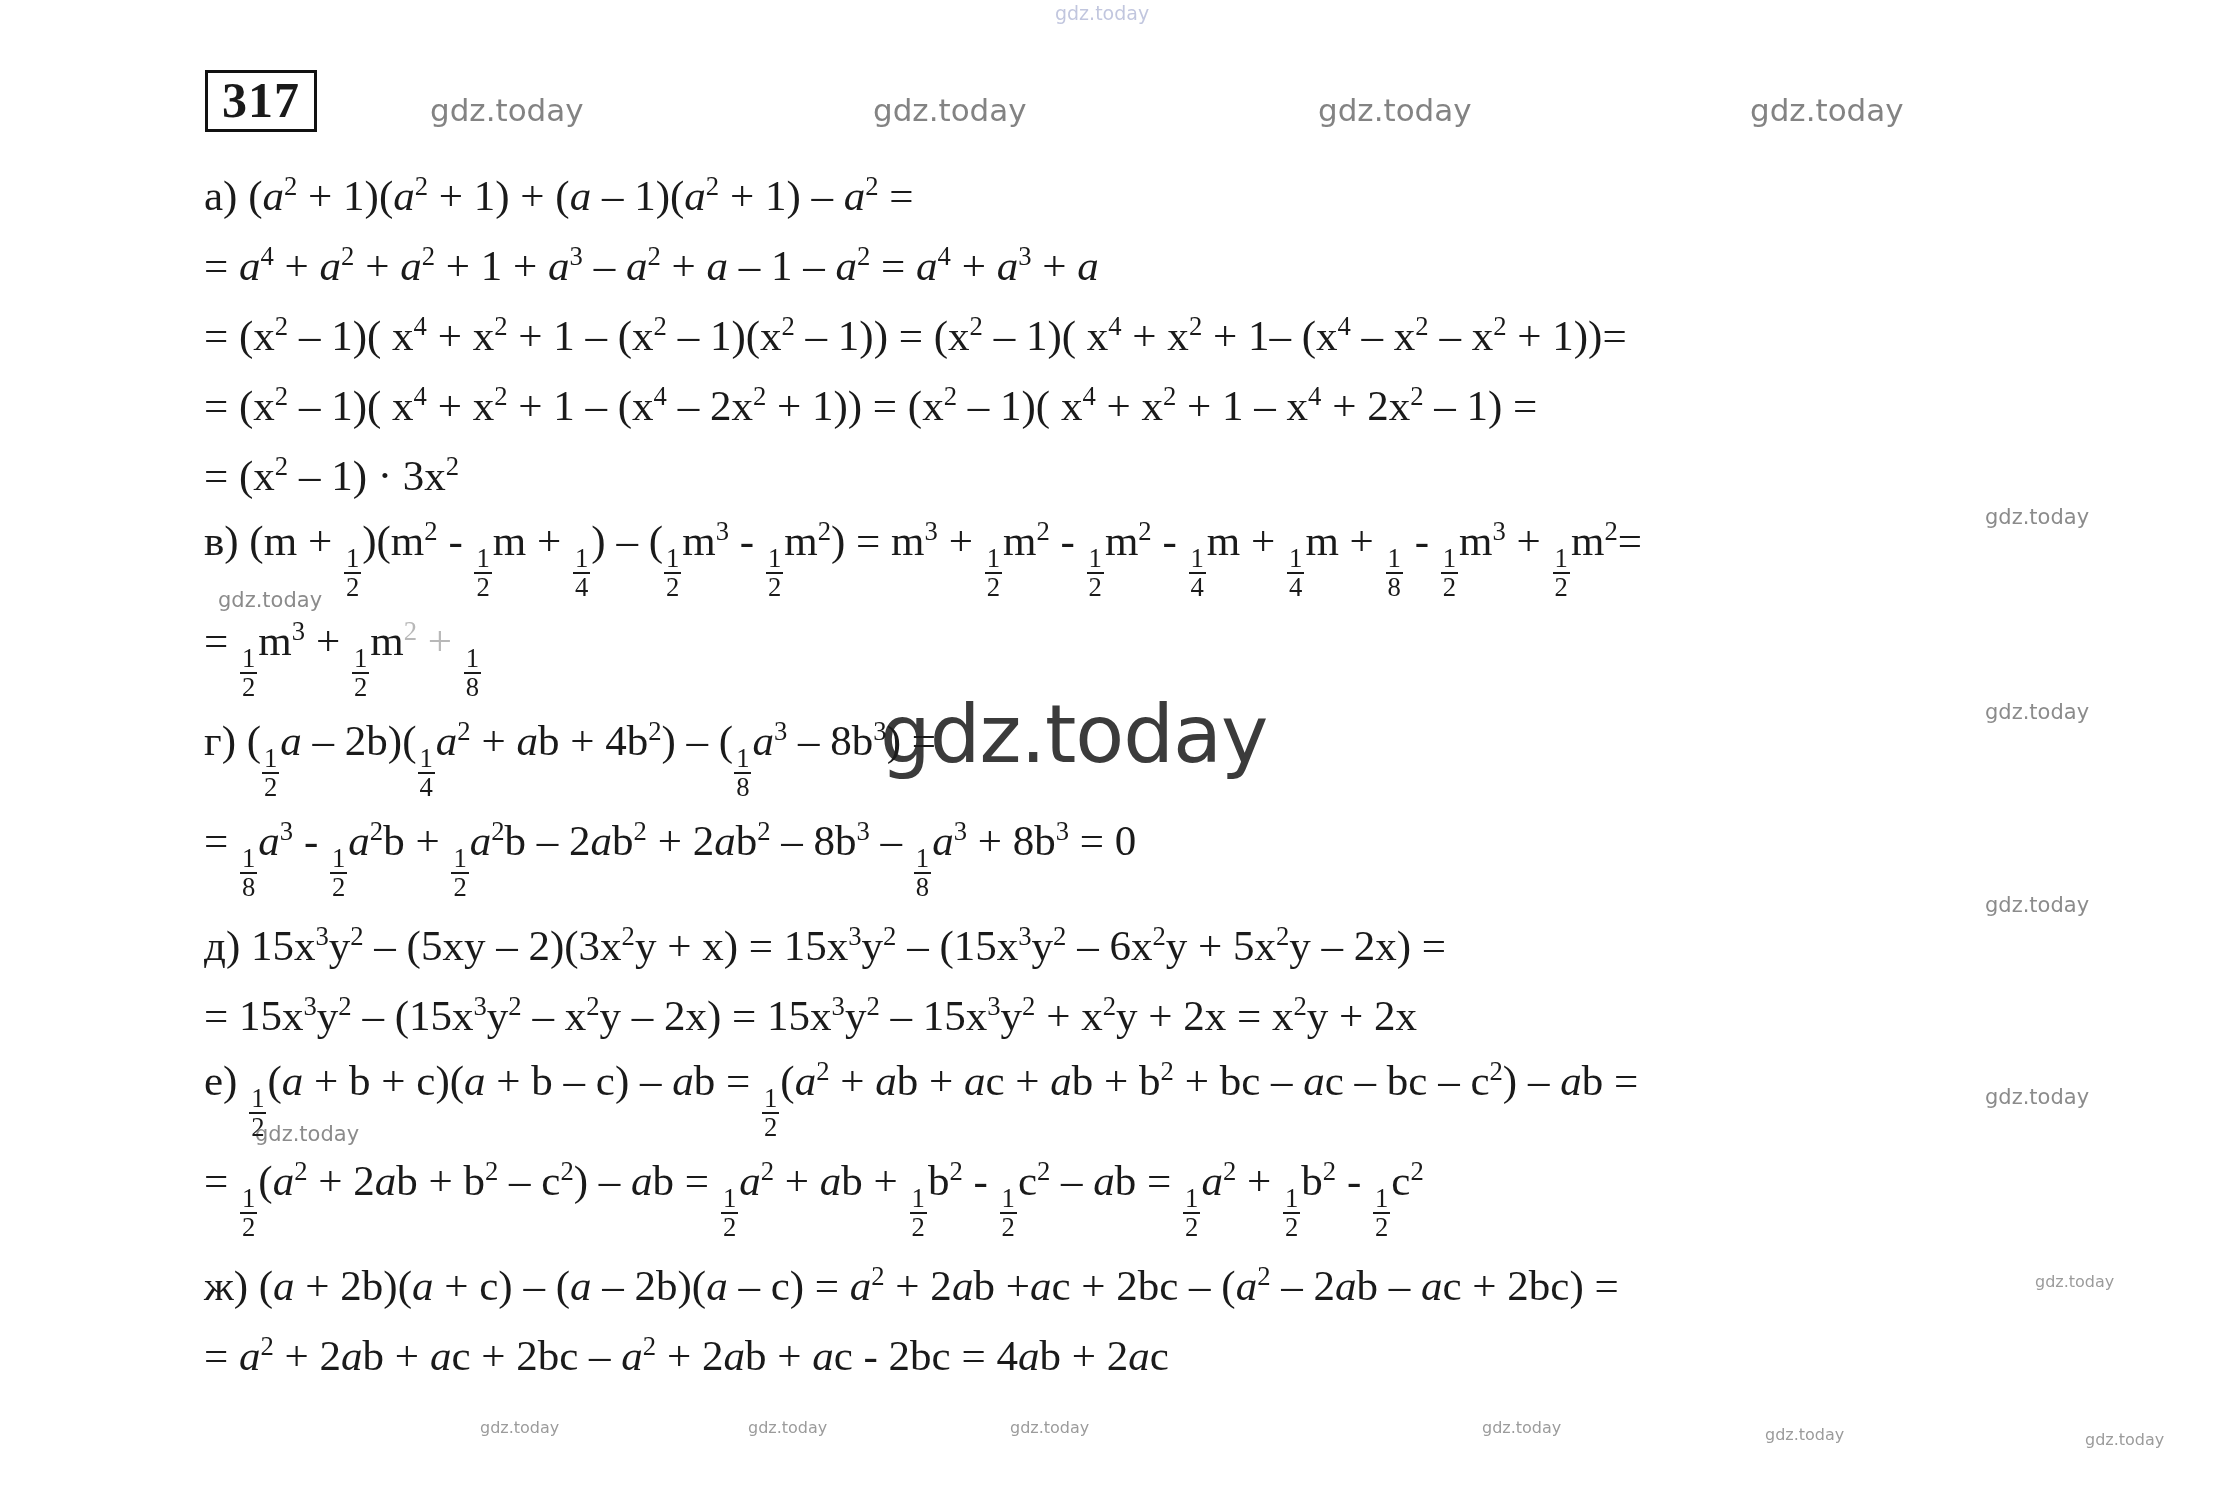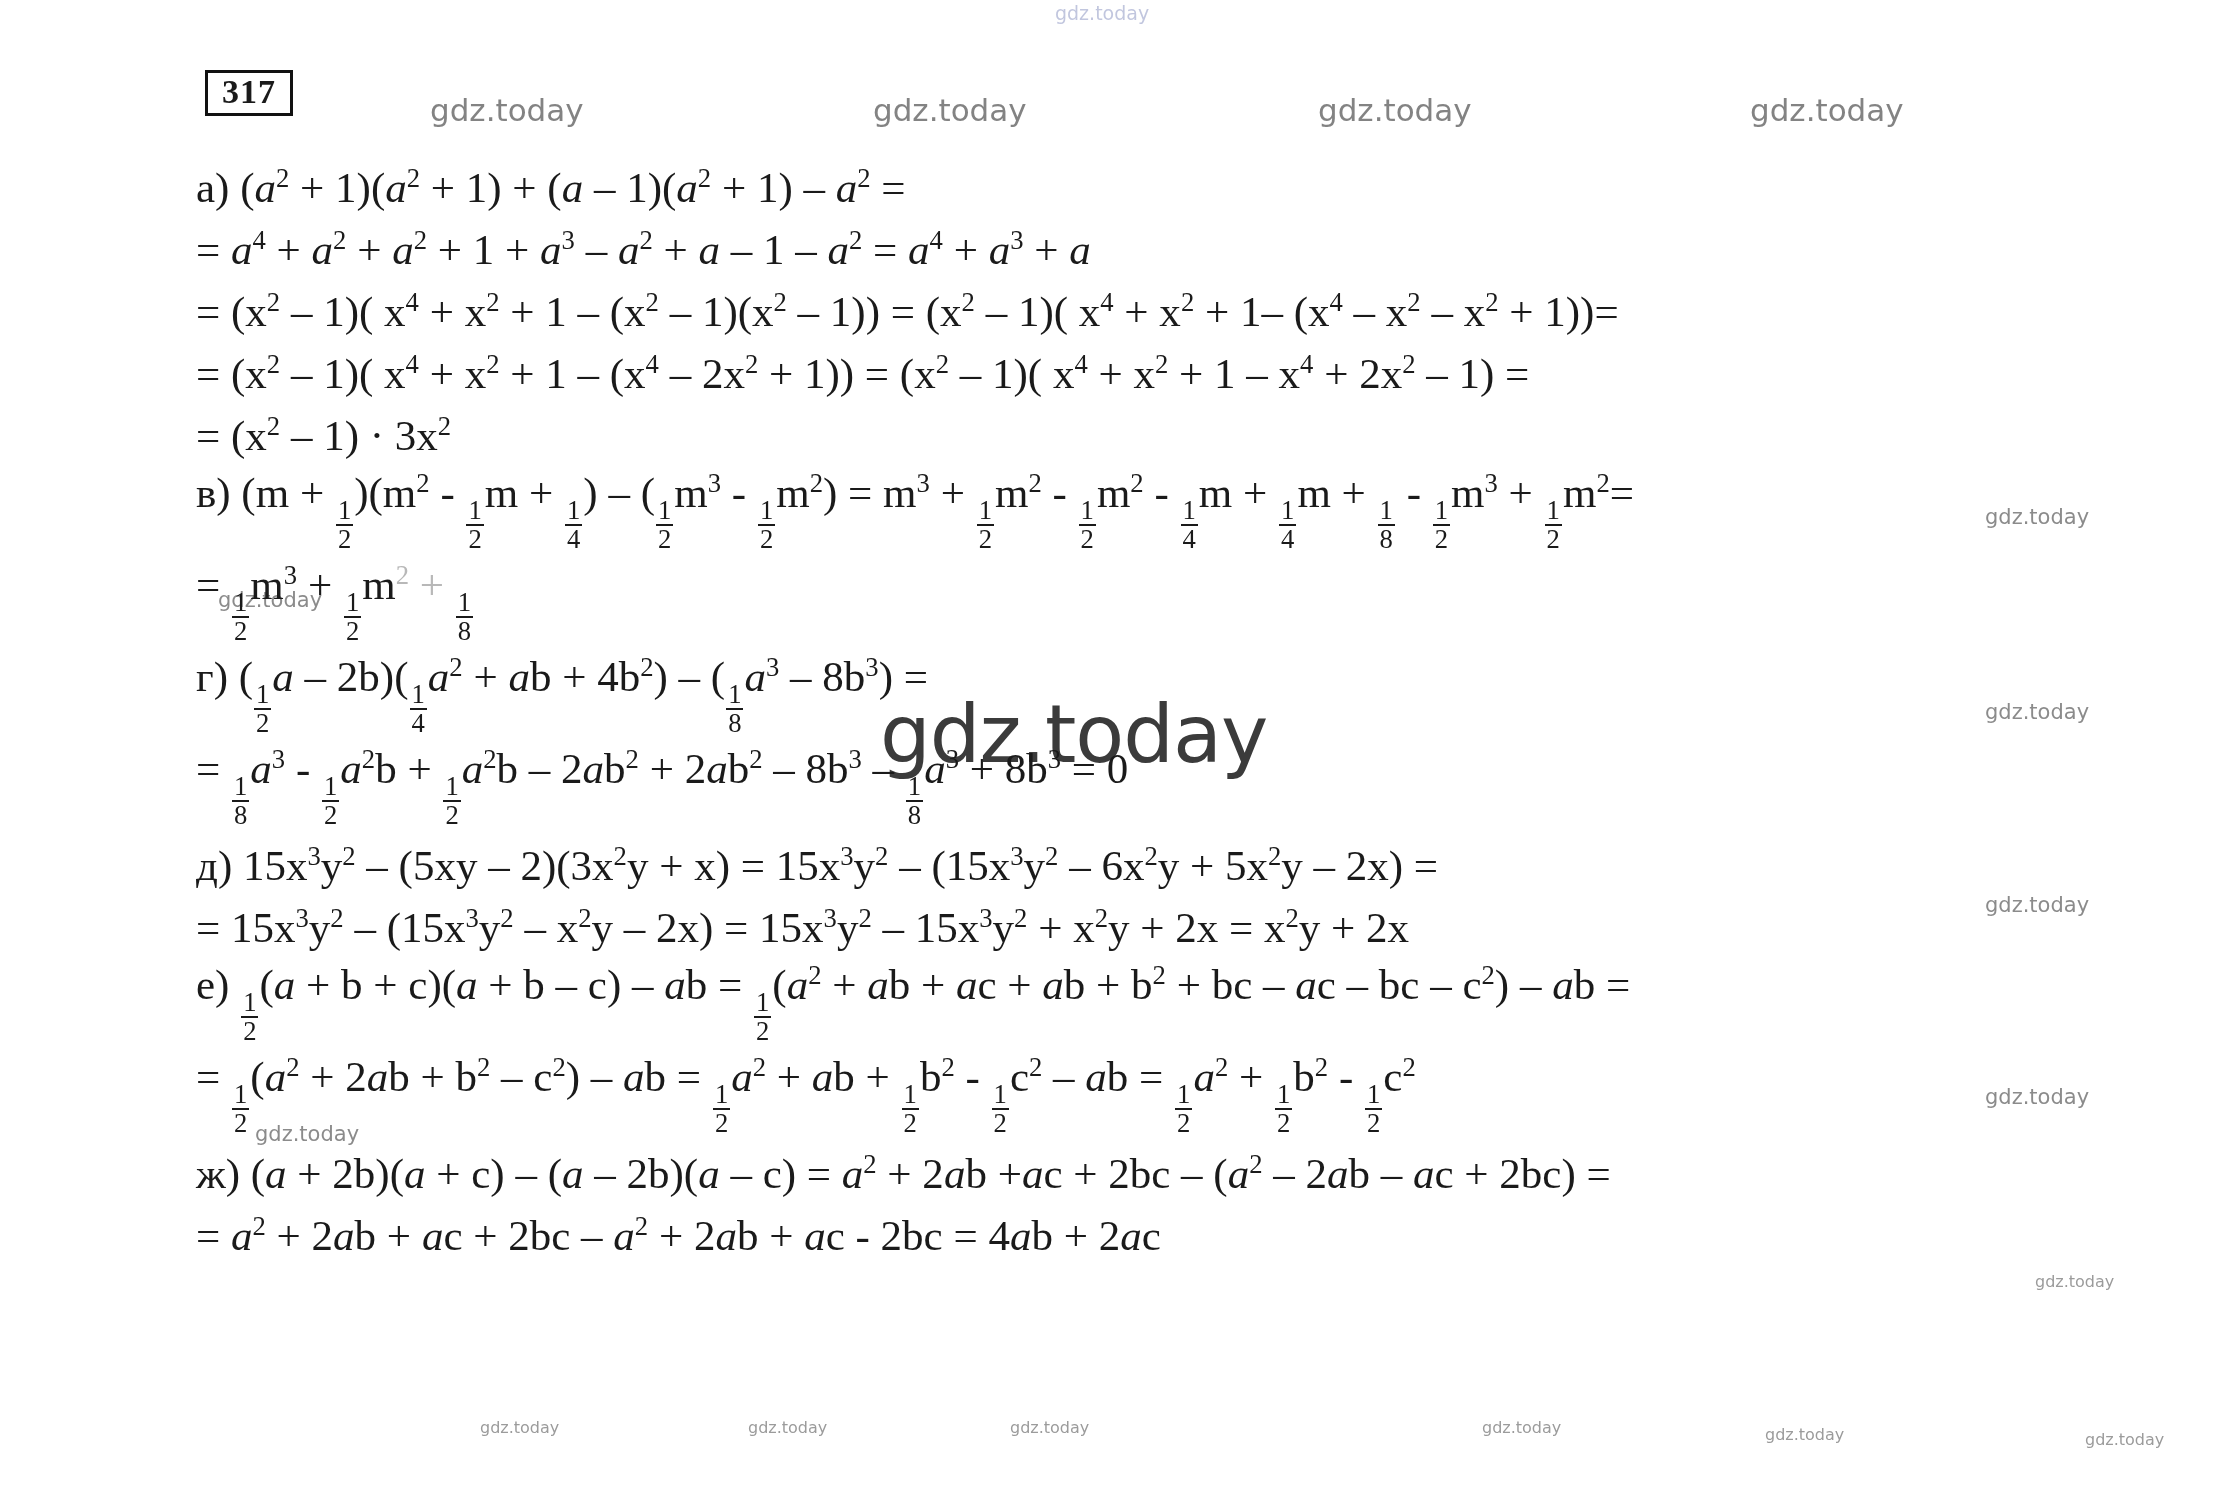--- a/index.html
+++ b/index.html
@@ -73,38 +73,38 @@
 
   
   .num-box {
     position: absolute;
     left: 205px;
     top: 70px;
     border: 3px solid #111;
     padding: 2px 14px 4px 14px;
     font-family: "Liberation Serif", serif;
     font-weight: bold;
-    font-size: 34px;
+    font-size: 50px;
     line-height: 1;
     letter-spacing: 1px;
     background: #fff;
   }
 
   
   .math-body {
     position: absolute;
     left: 196px;
     top: 156px;
     width: 1980px;
   }
   .line {
     font-size: 43px;
     line-height: 1.0;
     white-space: nowrap;
-    margin: 0;
+    margin: 8px;
     padding: 0;
     height: 62px;
     display: flex;
     align-items: center;
   }
   .line.tall {
     height: 92px;
   }
   .it { font-style: italic; }
   sup {

